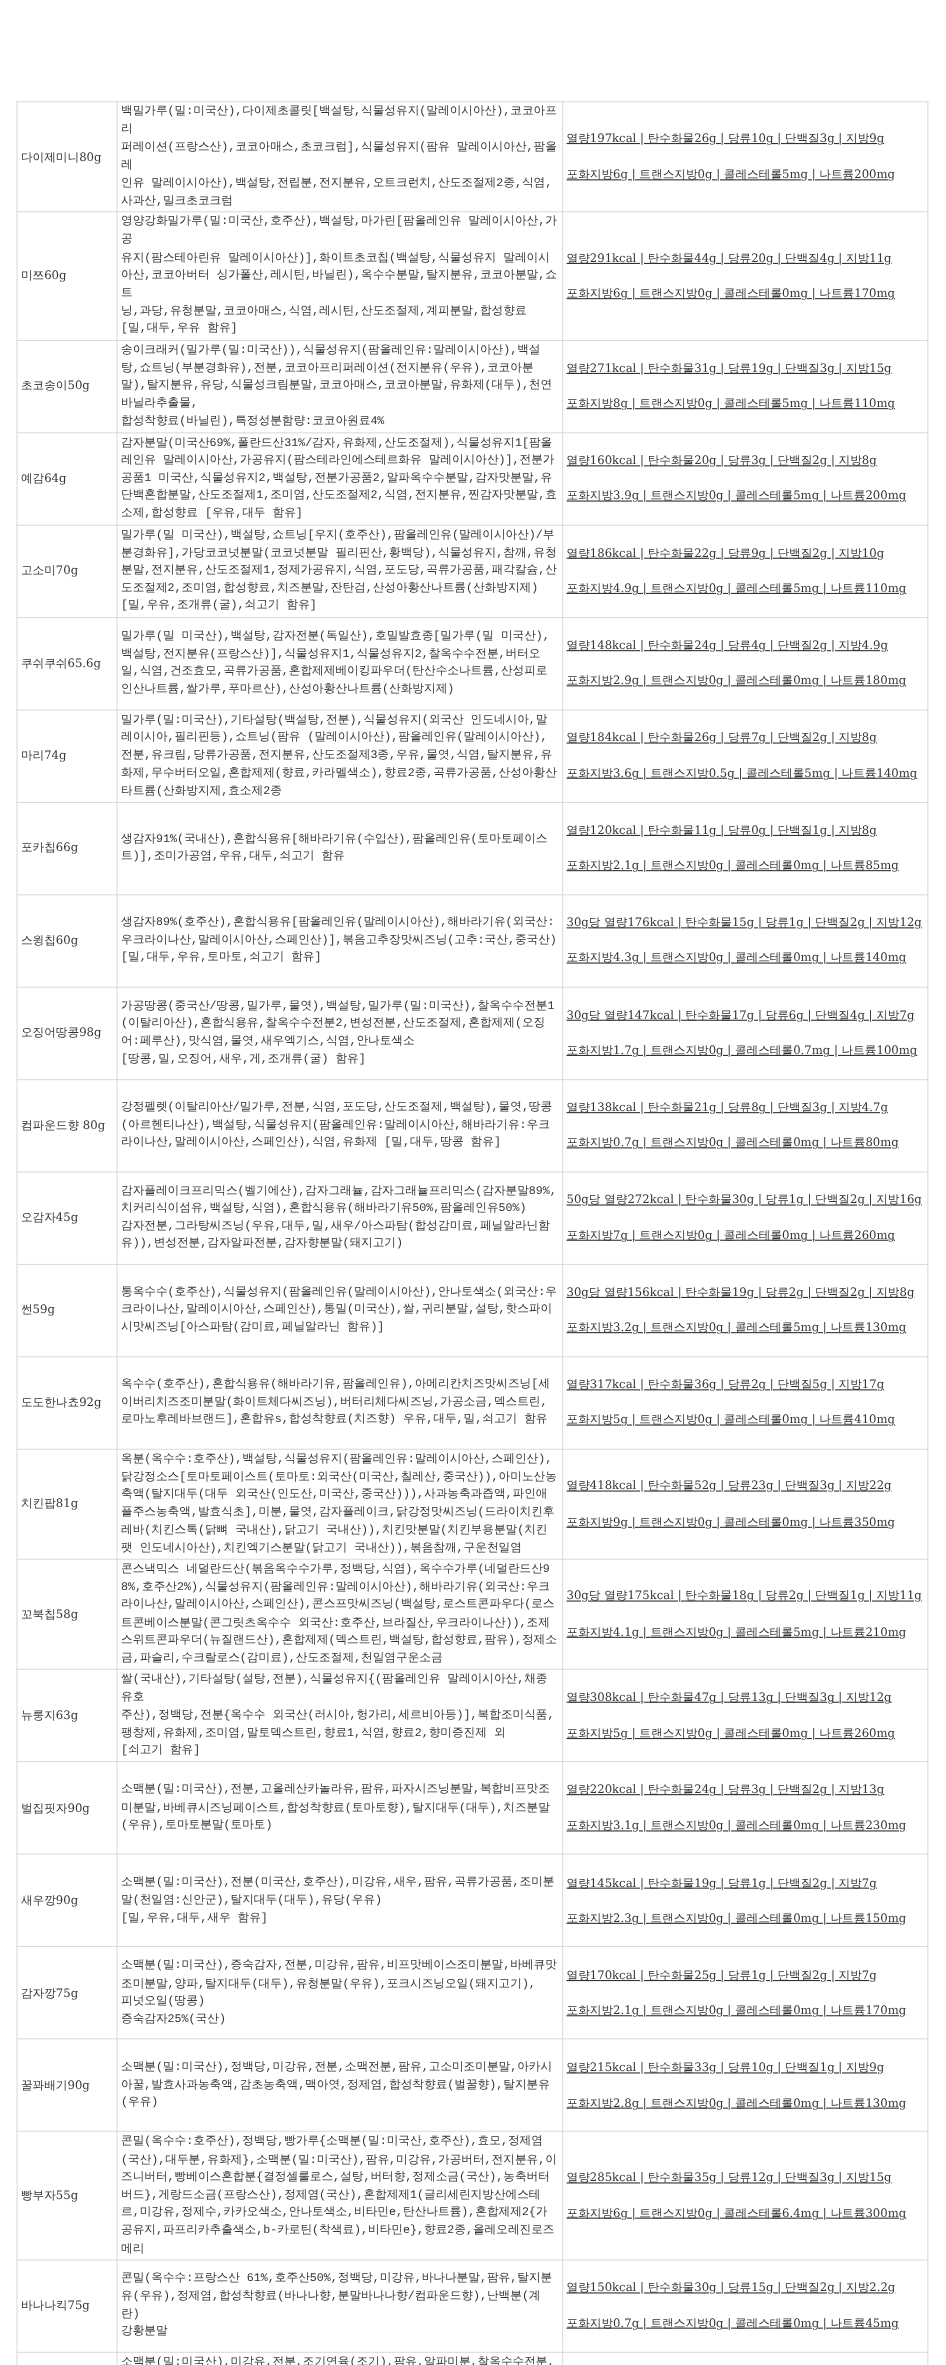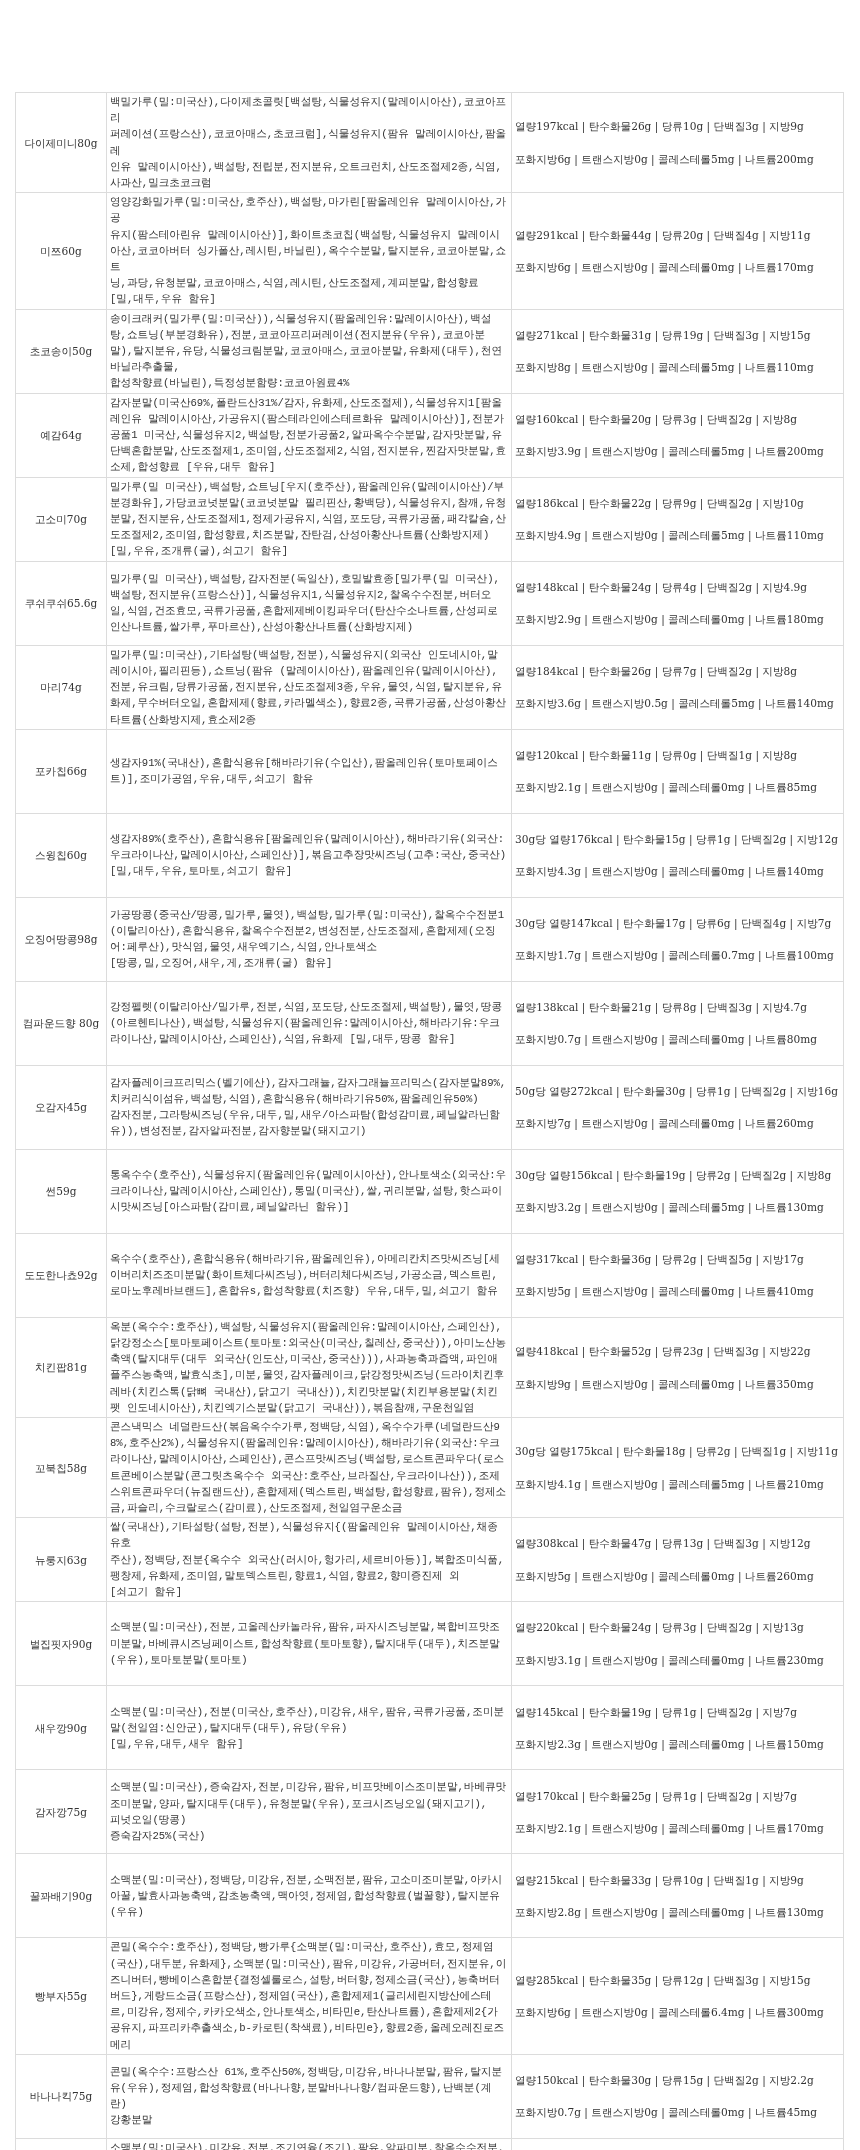--- a/index.html
+++ b/index.html
@@ -1,24 +1,24 @@
 <!DOCTYPE html>
 <html><head>
 <meta charset="utf-8">
 <style>
   html, body { margin:0; padding:0; background:#ffffff; }
   body { width:860px; height:2150px; position:relative; overflow:hidden;
          font-family:"DejaVu Serif","Liberation Serif",serif; color:#333333; }
   .wrap { position:absolute; left:15px; top:92px; width:829px; }
   table { border-collapse:collapse; width:829px; table-layout:fixed; font-size:10.6px; line-height:16.2px; }
   td { border:1px solid #dcdcdc; padding:1px 3px; vertical-align:middle; word-break:break-all; white-space:pre-line; }
-  td.name { width:84px;text-align:center; }
+  td.name { width:84px; }
   td.ing { width:398px;font-family:Liberation Mono, monospace; }
   td.nut { }
-  .nut div { white-space:nowrap; }
+  .nut div { white-space:nowrap;text-decoration:underline; }
 </style>
 </head>
 <body>
 
 <div class="wrap">
   <table>
     <tbody id="rows">
         <tr>
     <td class="name">다이제미니80g</td>
     <td class="ing">백밀가루(밀:미국산),다이제초콜릿[백설탕,식물성유지(말레이시아산),코코아프리

